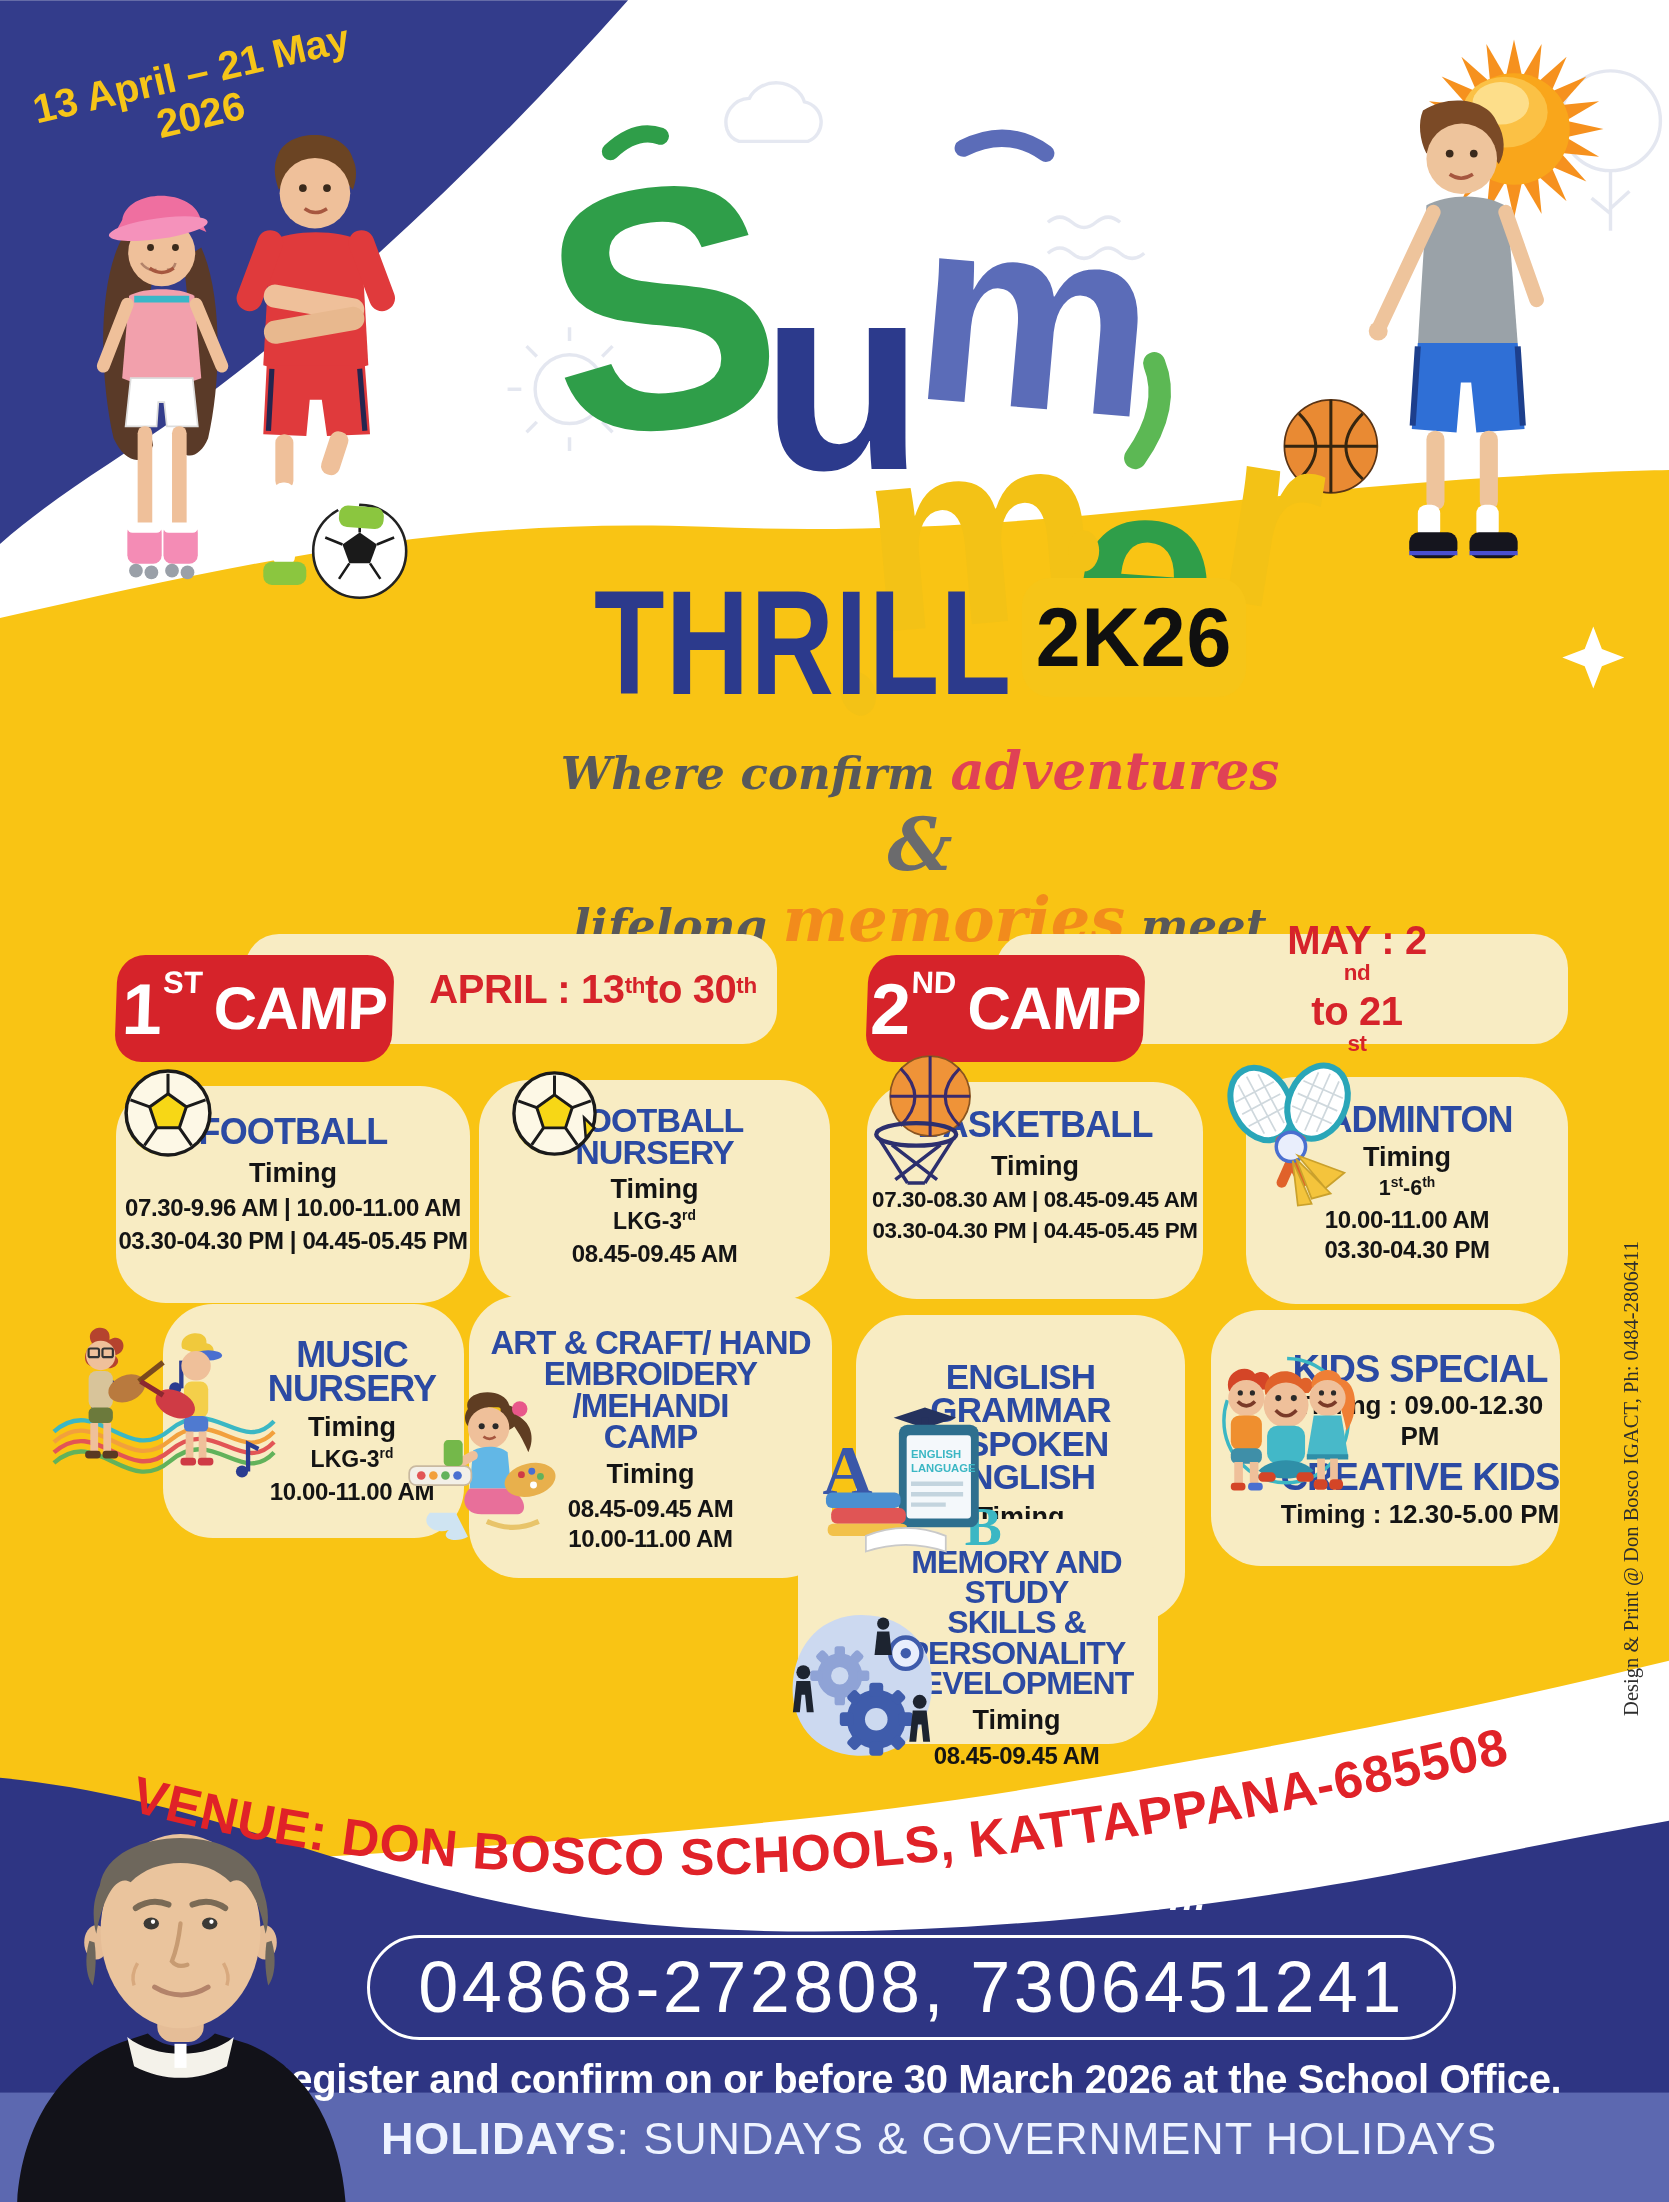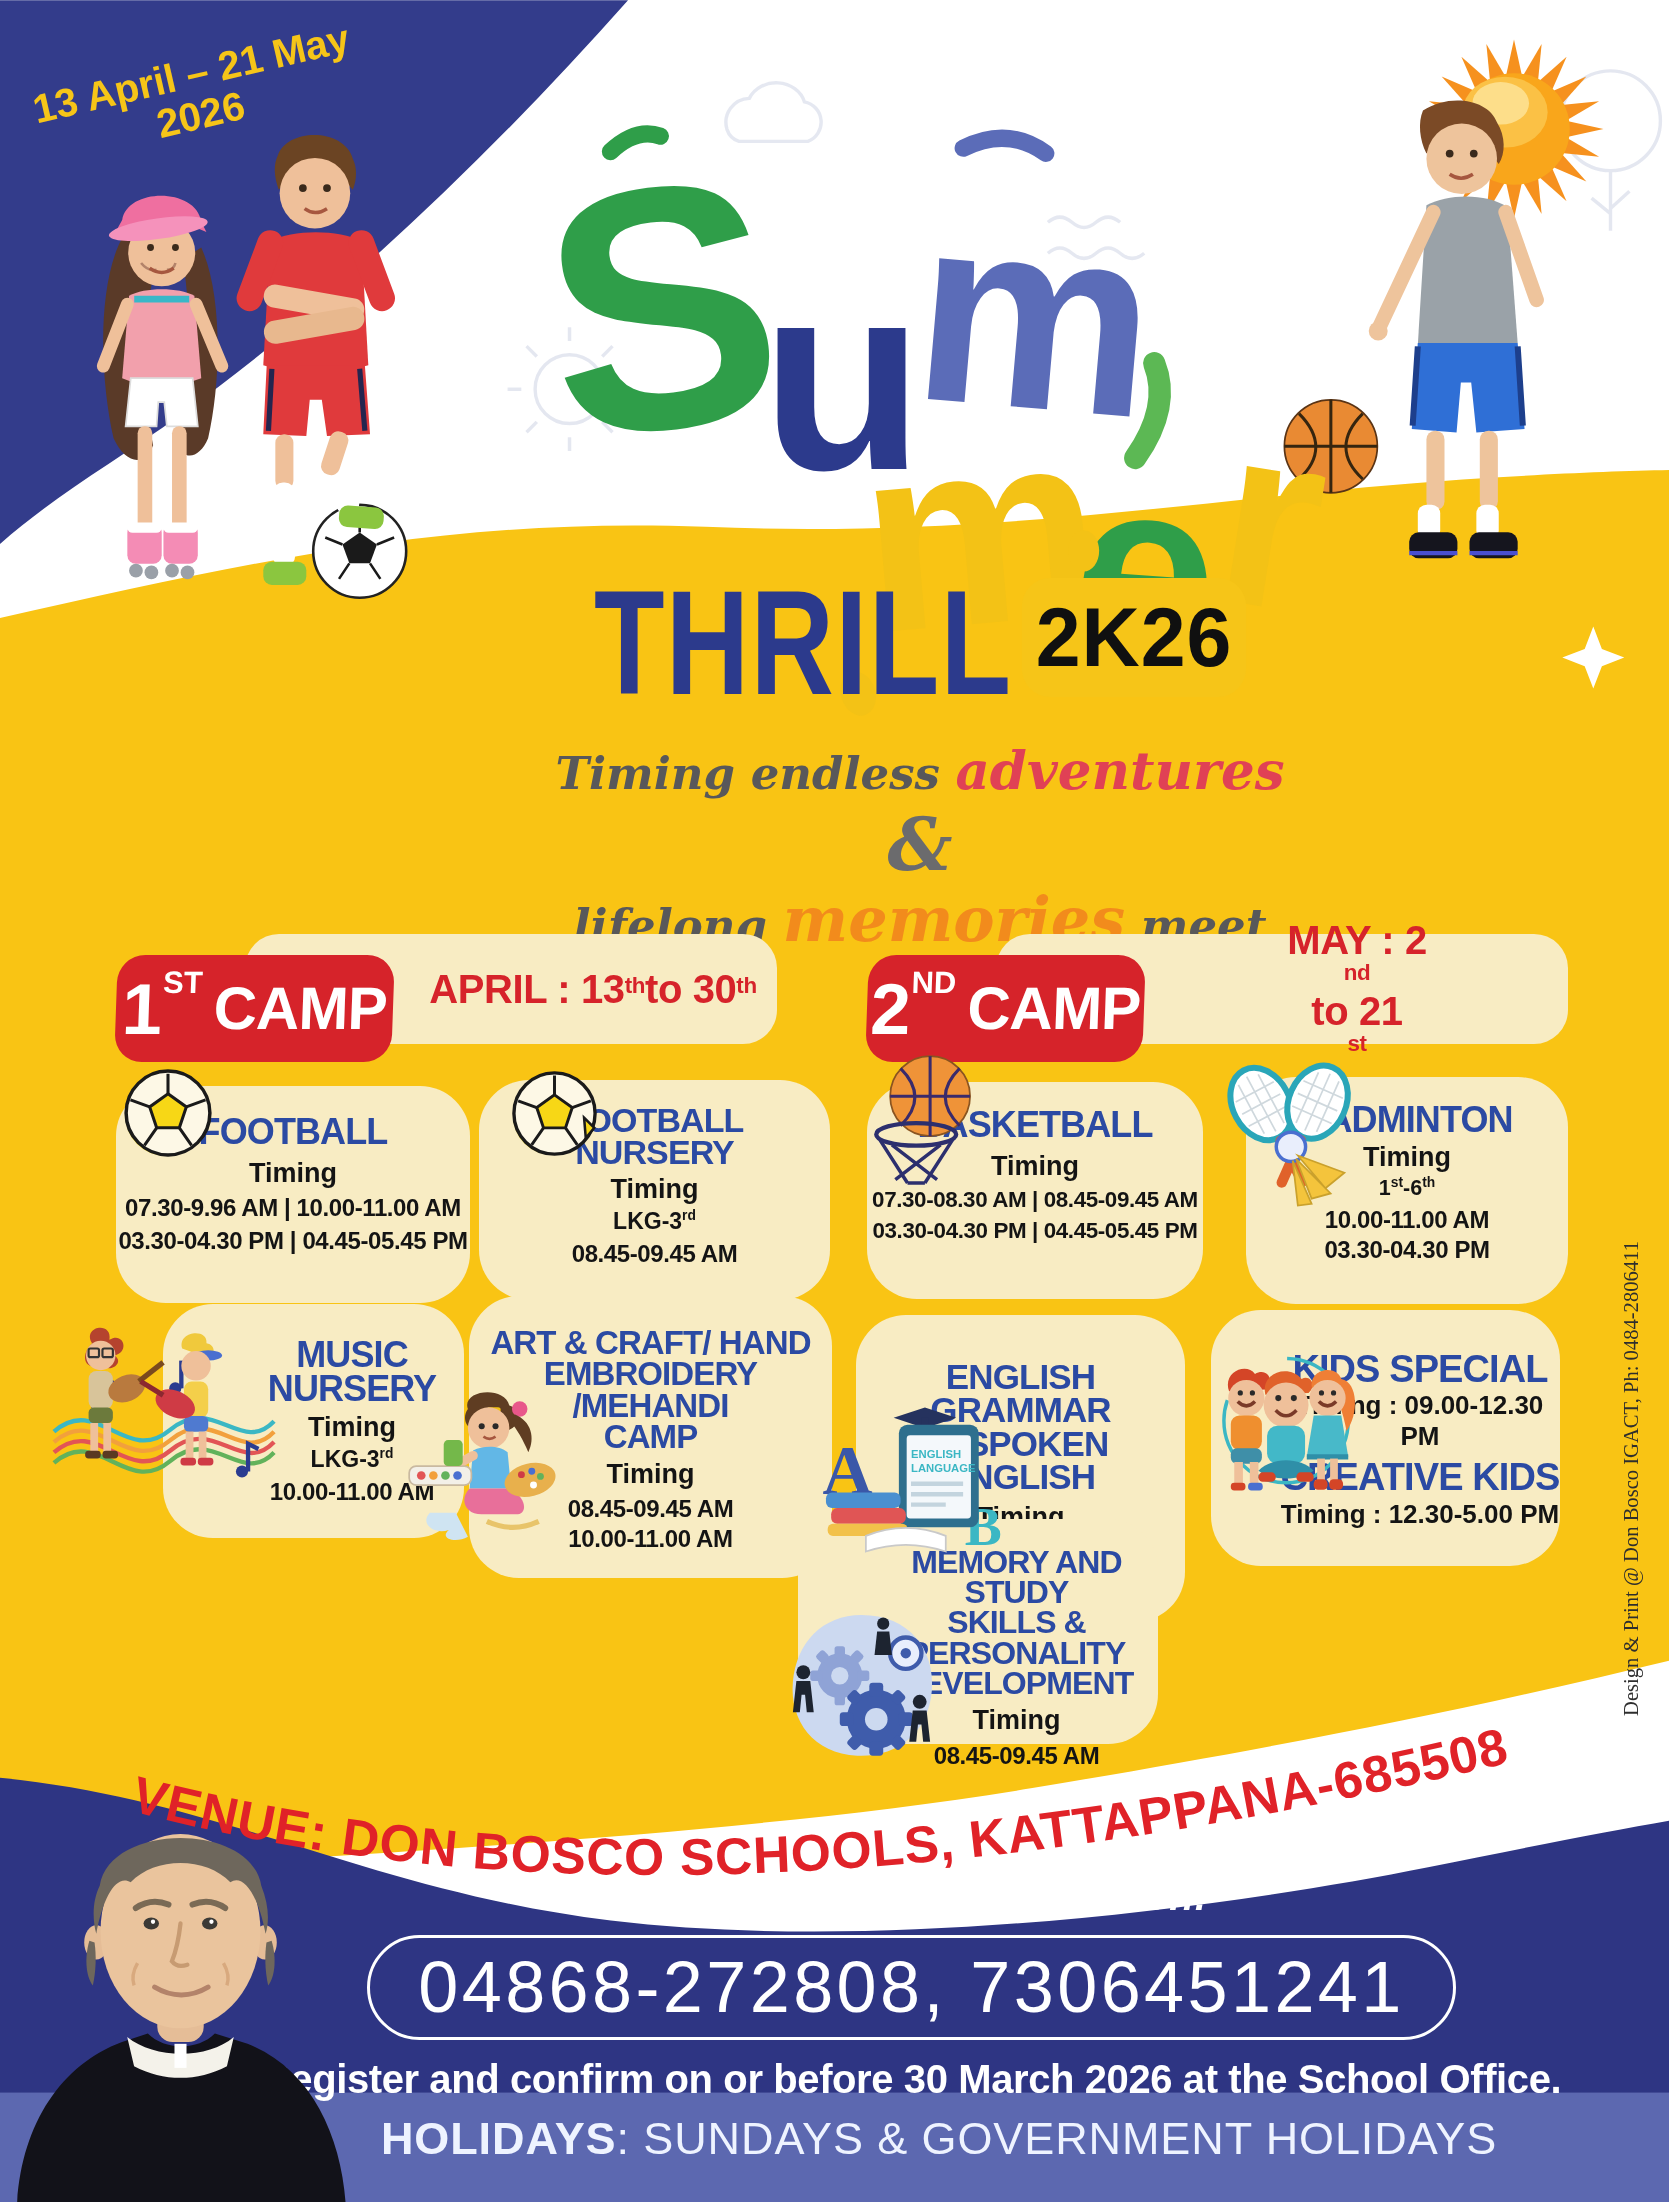--- a/index.html
+++ b/index.html
@@ -210,21 +210,21 @@
     <path d="M700,452 q42,-60 22,-110" stroke="#5cb854" stroke-width="26" stroke-linecap="round" fill="none"></path>
     <ellipse cx="378" cy="726" rx="20" ry="26" fill="#f3c216" transform="rotate(-18 378 726)"></ellipse>
     <ellipse cx="640" cy="560" rx="18" ry="24" fill="#f3c216"></ellipse>
   </svg>
 
   <div class="abs thrill">THRILL</div>
   <div class="abs badge2k">2K26</div>
 
   <div class="abs tagline">
     <div>
-      <span class="g">Timing endless </span><span class="adv">adventures</span><span class="amp"> &amp;</span>
+      <span class="g">Where confirm </span><span class="adv">adventures</span><span class="amp"> &amp;</span>
     </div>
     <div>
       <span class="g">lifelong </span><span class="mem">memories</span><span class="g"> meet</span>
     </div>
   </div>
 
   <div class="abs camp-header" style="left:116px;top:934px;width:662px;">
     <div class="plate" style="left:129px;width:532px;"></div>
     <div class="badge">
       <span class="num">1</span>

